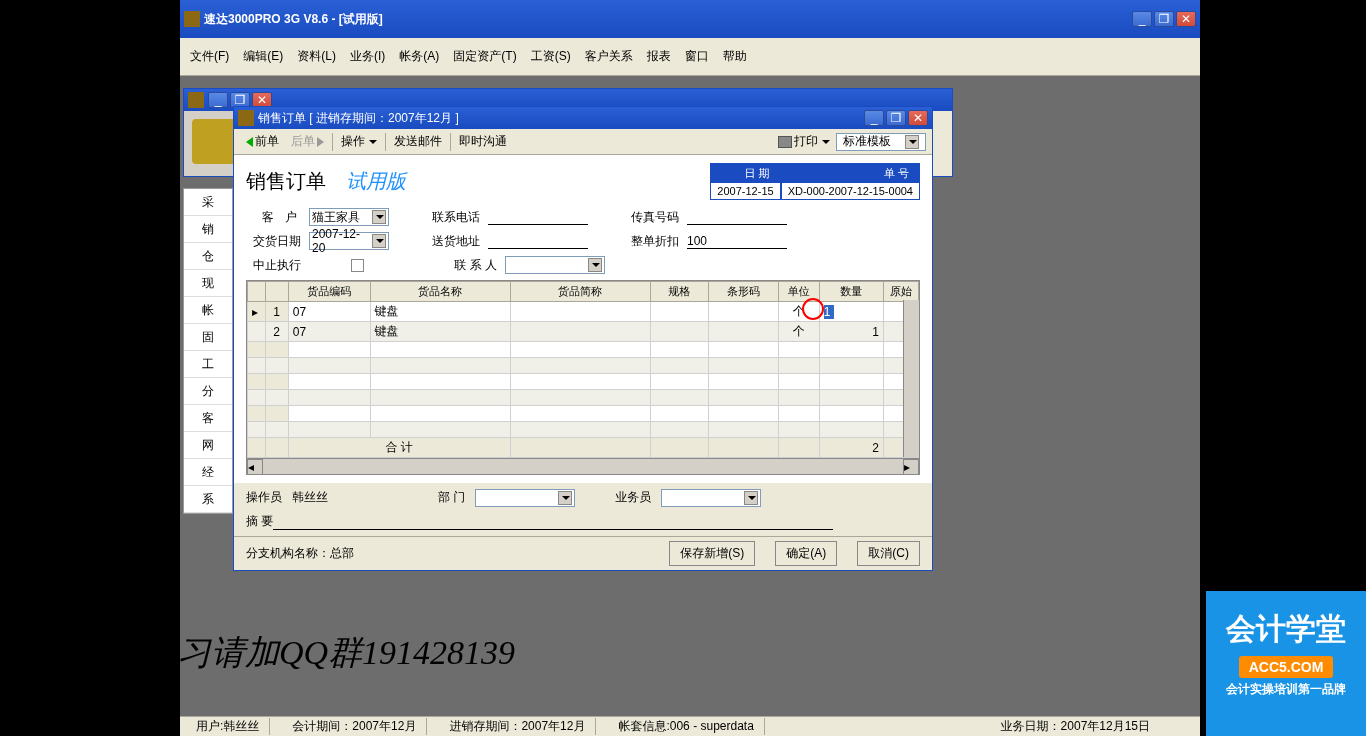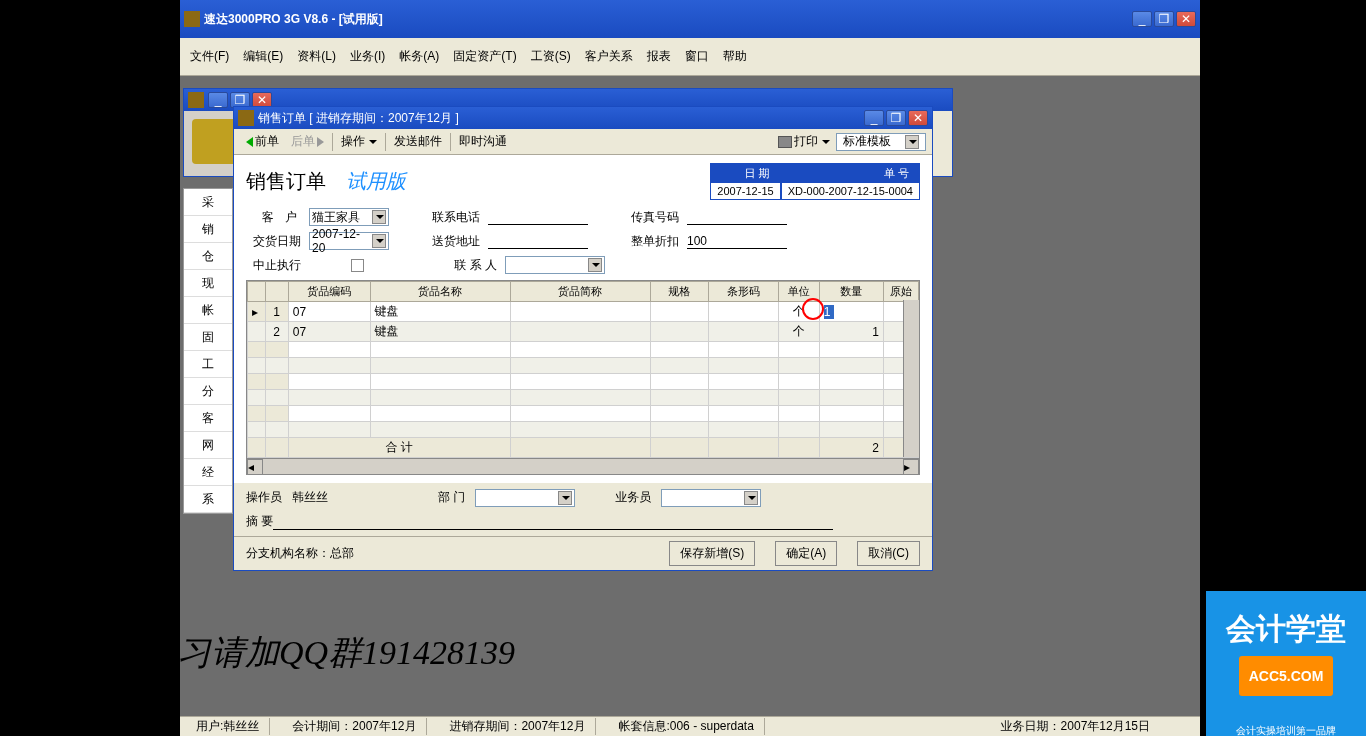--- a/index.html
+++ b/index.html
@@ -69,22 +69,22 @@
 .summary-row{display:flex;align-items:center;padding:0 12px 6px}
 .summary-input{width:560px;height:16px;border:none;border-bottom:1px solid #000;background:transparent}
 .footer-row{display:flex;align-items:center;padding:4px 12px;border-top:1px solid #aca899;gap:20px}
 .branch{flex:1}
 .action-btn{padding:3px 10px;background:#ece9d8;border:1px solid #888;cursor:pointer}
 .statusbar{position:absolute;bottom:0;left:180px;width:1020px;height:20px;background:#ece9d8;border-top:1px solid #aca899;display:flex;align-items:center;padding:0 6px;gap:12px;font-size:11px}
 .status-cell{border-right:1px solid #aca899;padding:0 10px}
 .watermark{position:absolute;left:75px;top:630px;font-size:34px;font-family:"KaiTi","SimSun";color:#000;font-style:italic}
 .logo-box{position:absolute;right:0;bottom:0;width:160px;height:145px;background:#1893e6;color:#fff;text-align:center;padding-top:18px}
 .logo-box .l1{font-size:30px;font-weight:bold;font-family:"Microsoft YaHei"}
-.logo-box .l2{display:inline-block;background:#ff8c00;color:#fff;padding:12px 10px;border-radius:3px;margin-top:6px;font-weight:bold;font-size:14px}
-.logo-box .l3{margin-top:28px;font-size:10px;font-weight:normal}
+.logo-box .l2{display:inline-block;background:#ff8c00;color:#fff;padding:3px 10px;border-radius:3px;margin-top:6px;font-weight:bold;font-size:14px}
+.logo-box .l3{margin-top:3px;font-size:12px;font-weight:bold}
 .qty-edit{background:#316ac5;color:#fff;min-width:10px;display:inline-block}
 .biz-date{position:absolute;right:50px}
 </style>
 </head>
 <body>
 
 <div class="timer">0:39/0:53</div>
 
 <div class="video-frame">
   <div class="app-titlebar">

